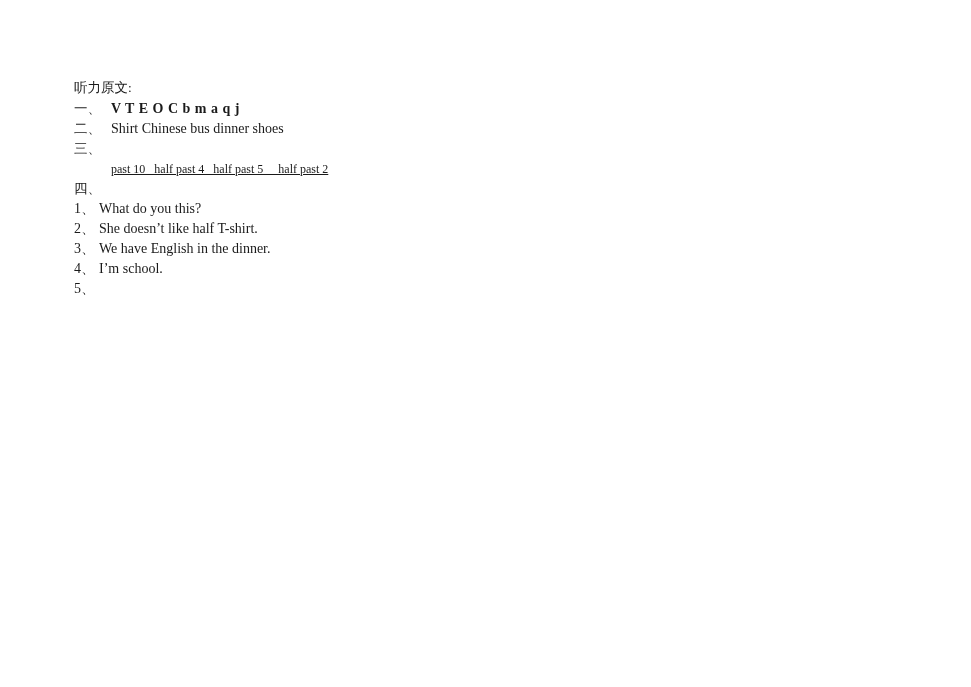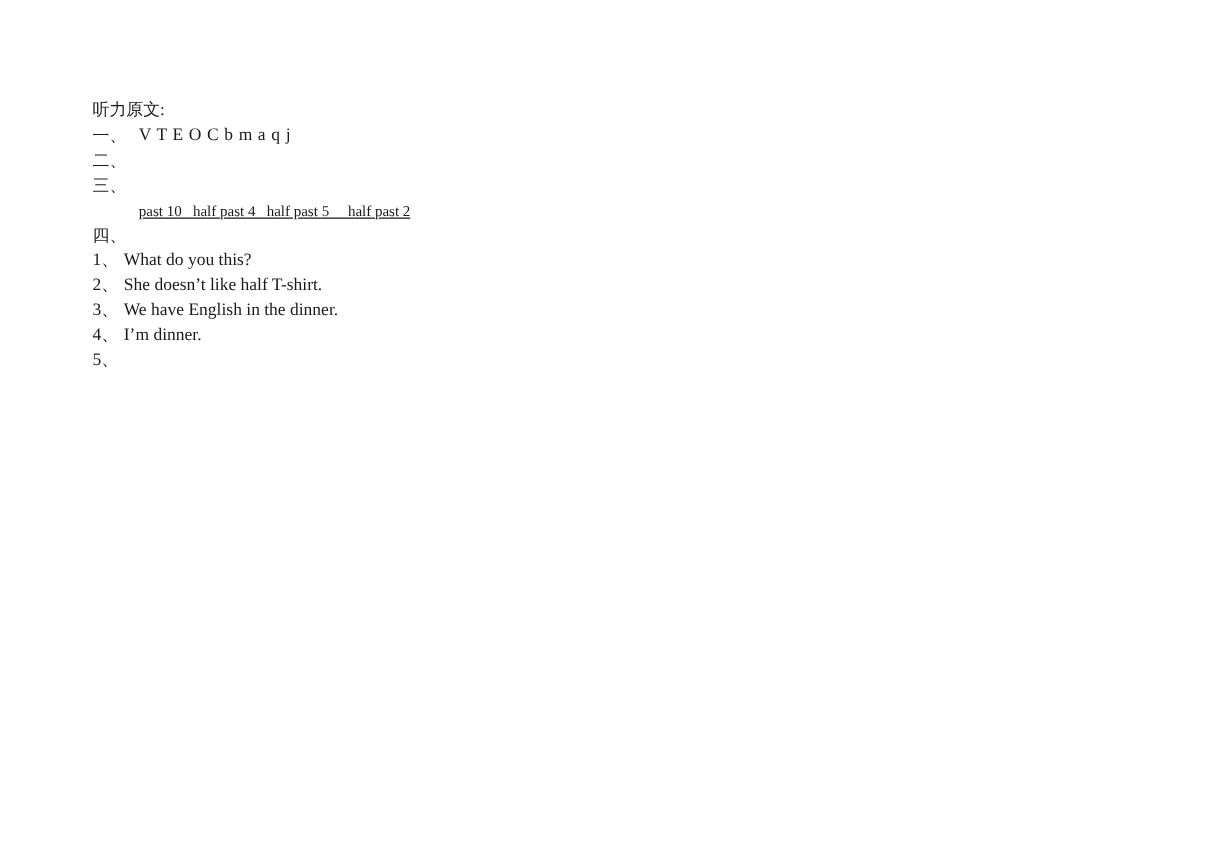--- a/index.html
+++ b/index.html
@@ -61,20 +61,21 @@
   }
 
   .content {
     flex: 0 1 auto;
     white-space: pre;
   }
 
   
   .letters {
     letter-spacing: 0.5px;
+    font-weight: bold;
   }
 
   
   .cont-line {
     display: flex;
     line-height: 20px;
     font-size: 12px;
     white-space: pre;
     text-decoration: underline;
   }
@@ -95,20 +96,21 @@
 
     <div class="heading">听力原文:</div>
 
     <div class="line">
       <span class="marker marker-cn">一、</span>
       <span class="content letters">V T E O C b m a q j</span>
     </div>
 
     <div class="line">
       <span class="marker marker-cn">二、</span>
+      <span class="content">Shirt Chinese bus dinner shoes</span>
     </div>
 
     <div class="line">
       <span class="marker marker-cn">三、</span>
     </div>
 
     <div class="cont-line">
       <span class="cont-indent"></span>
       <span class="content">past 10   half past 4   half past 5     half past 2</span>
     </div>
@@ -128,21 +130,21 @@
       <span class="content">She doesn’t like half T-shirt.</span>
     </div>
 
     <div class="line">
       <span class="marker marker-num">3、</span>
       <span class="content">We have English in the dinner.</span>
     </div>
 
     <div class="line">
       <span class="marker marker-num">4、</span>
-      <span class="content">I’m dinner.</span>
+      <span class="content">I’m school.</span>
     </div>
 
     <div class="line">
       <span class="marker marker-num">5、</span>
     </div>
 
   </div>
 </div>
 
 </body></html>

